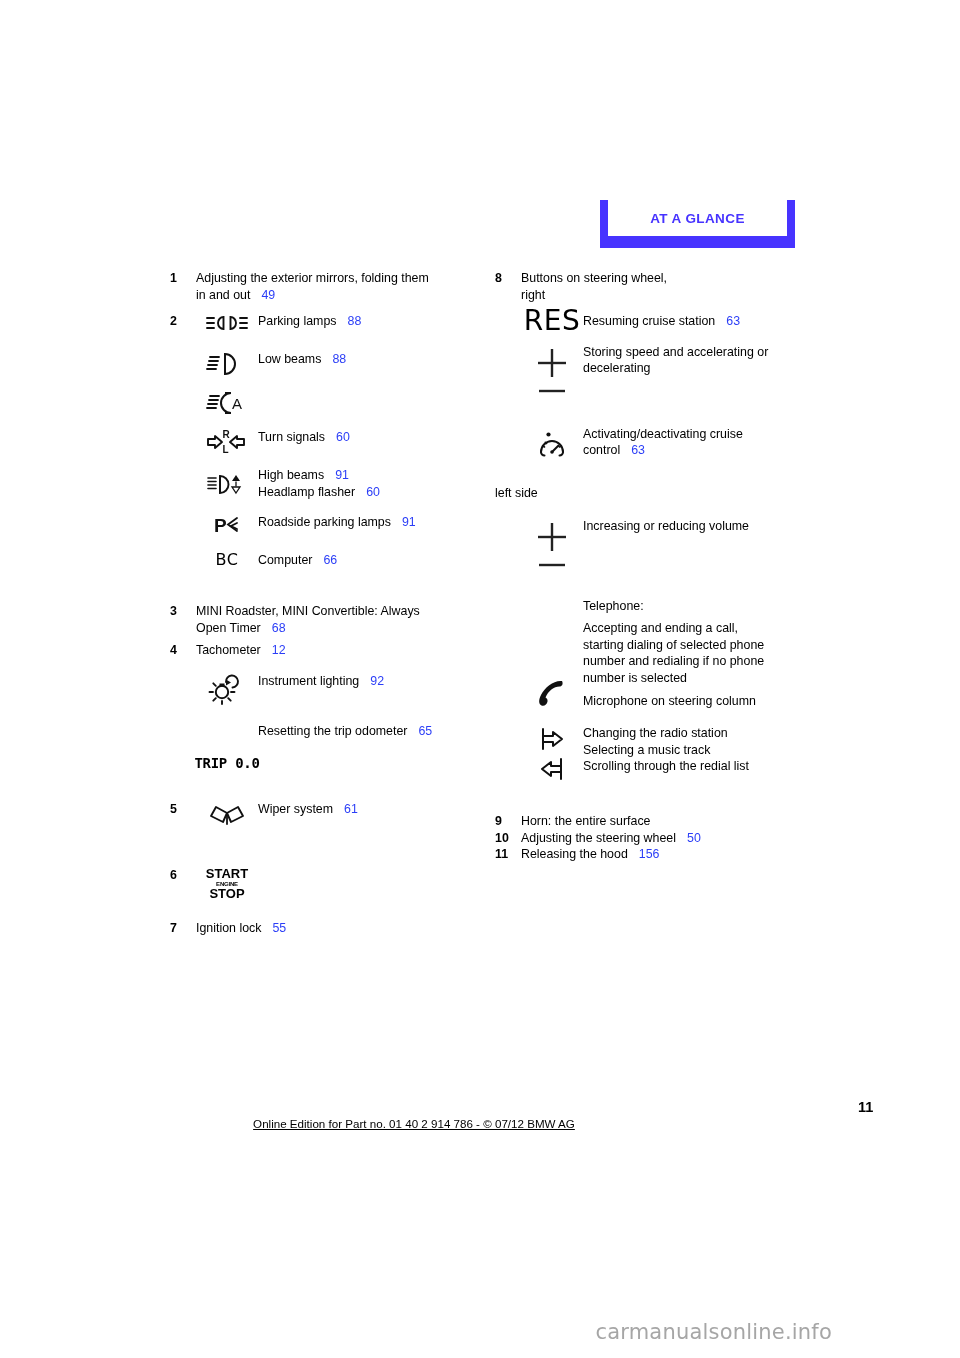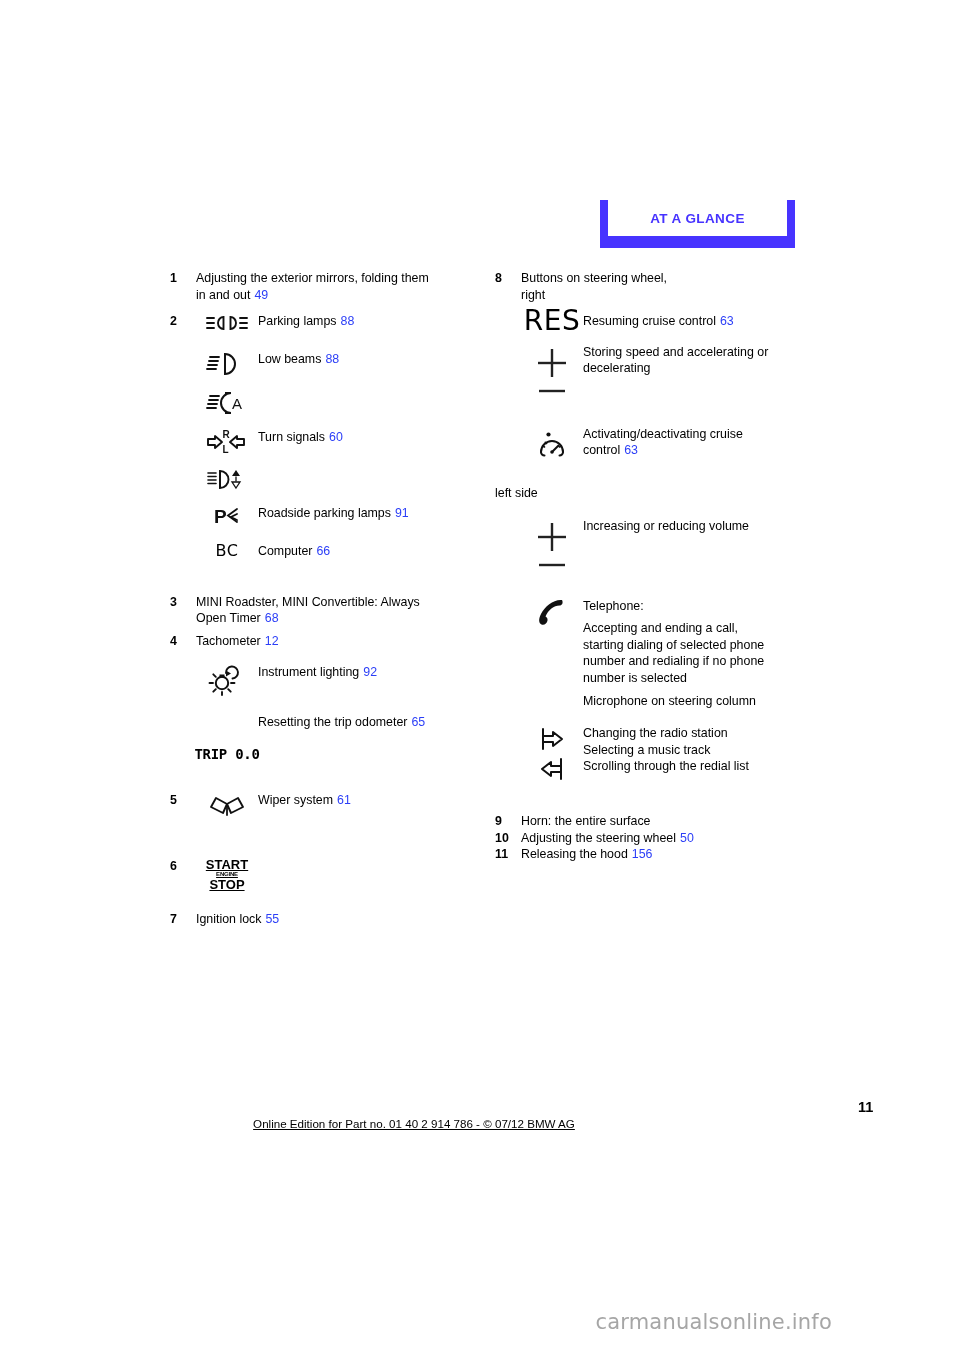--- a/index.html
+++ b/index.html
@@ -91,38 +91,38 @@
     font-weight: bold;
     font-size: 12.4px;
     line-height: 16.6px;
     text-align: left;
   }
   .rowtext {
     flex: 1 1 auto;
   }
   .page-ref {
     color: #2b3ef7;
-    margin-left: 4px;
+    margin-left: 11px;
   }
 
   
   .iconrow {
     display: flex;
     align-items: flex-start;
   }
   .iconrow .pad   { flex: 0 0 auto; width: 26px; }
   .iconslot {
     flex: 0 0 auto;
     width: 62px;
     display: flex;
     align-items: center;
     justify-content: center;
     align-self: stretch;
   }
-  .iconslot.topalign { align-items: flex-start; text-decoration: underline; }
+  .iconslot.topalign { align-items: flex-end; }
   .icontext { flex: 1 1 auto; padding-top: 0px; }
 
   .spacer-6  { height: 6px; }
   .spacer-10 { height: 10px; }
   .spacer-12 { height: 12px; }
   .spacer-14 { height: 14px; }
   .spacer-16 { height: 16px; }
   .spacer-18 { height: 18px; }
   .spacer-20 { height: 20px; }
   .spacer-24 { height: 24px; }
@@ -192,21 +192,21 @@
     left: 858px;
     top: -18px;
     font-size: 14.5px;
     font-weight: bold;
     color: #000;
   }
 
   .watermark {
     position: absolute;
     right: 14px;
-    bottom: 24px;
+    bottom: 14px;
     font-size: 21px;
     color: #a6a6a6;
     letter-spacing: 0.2px;
     font-family: "DejaVu Sans", sans-serif;
   }
 </style>
 </head>
 <body>
 
 <div class="page">
@@ -322,20 +322,24 @@
             <line x1="3" y1="9.5" x2="11" y2="9.5"></line>
             <line x1="3" y1="13" x2="11" y2="13"></line>
             <line x1="3" y1="16.5" x2="11" y2="16.5"></line>
           </g>
           <path d="M15 4 a8.5 8.5 0 0 1 0 17 Z" fill="none" stroke="#111" stroke-width="1.9"></path>
           <line x1="15" y1="4" x2="15" y2="21" stroke="#111" stroke-width="1.9"></line>
           <path d="M31 3 L35 9 L27 9 Z" fill="#111"></path>
           <path d="M31 21 L35 15 L27 15 Z" fill="none" stroke="#111" stroke-width="1.3"></path>
           <line x1="31" y1="9.5" x2="31" y2="14.5" stroke="#111" stroke-width="1.3"></line>
         </svg>
+      </div>
+      <div class="icontext">
+        <span class="txtline"><span>High beams</span><span class="page-ref">91</span></span>
+        <span class="txtline"><span>Headlamp flasher</span><span class="page-ref">60</span></span>
       </div>
     </div>
 
     <div class="spacer-14"></div>
 
     <div class="iconrow">
       <div class="pad"></div>
       <div class="iconslot">
         <svg width="44" height="22" viewBox="0 0 44 22">
           <text x="9" y="18" font-family="Liberation Sans, sans-serif" font-size="19" font-weight="bold" fill="#111">P</text>
@@ -469,21 +473,21 @@
     </div>
 
     <div class="spacer-10"></div>
 
     <div class="iconrow">
       <div class="pad"></div>
       <div class="iconslot">
         <span class="glyph-res">RES</span>
       </div>
       <div class="icontext">
-        <span class="txtline"><span>Resuming cruise control</span><span class="page-ref">63</span></span>
+        <span class="txtline"><span>Resuming cruise station</span><span class="page-ref">63</span></span>
       </div>
     </div>
 
     <div class="spacer-14"></div>
 
     <div class="iconrow">
       <div class="pad"></div>
       <div class="iconslot">
         <svg width="44" height="56" viewBox="0 0 44 56">
           <g stroke="#222" stroke-width="2.4" stroke-linecap="butt">

